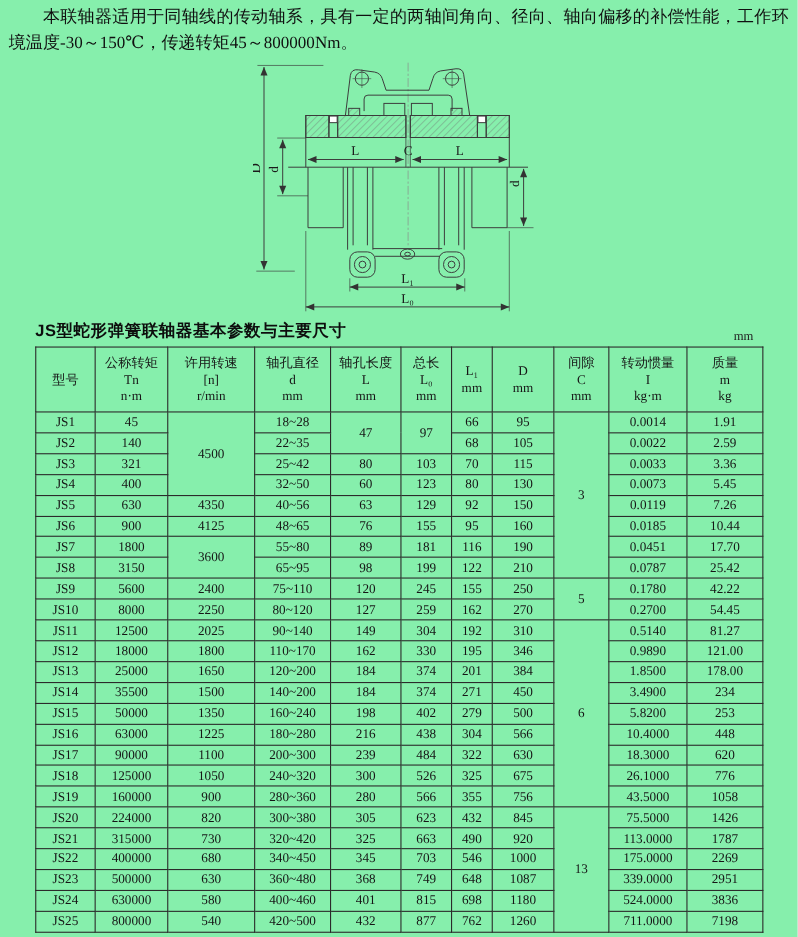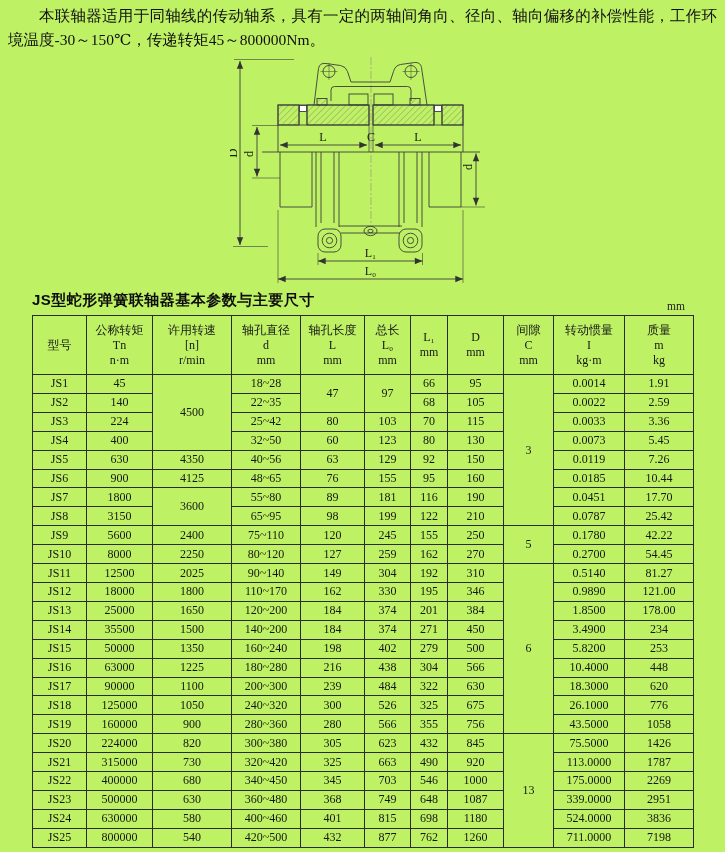--- a/index.html
+++ b/index.html
@@ -1,17 +1,17 @@
 <!DOCTYPE html>
 <html><head>
 <meta charset="utf-8">
 <style>
   html,body{margin:0;padding:0;background:#e8e8e8;}
   .page{
-    position:relative;width:725px;height:852px;background:#bef264;
+    position:relative;width:725px;height:852px;background:#86efac;
     font-family:"Liberation Serif","DejaVu Serif",serif;color:#161616;
     overflow:hidden;margin:0 auto;
   }
   .intro{
     position:absolute;left:8px;top:4px;width:709px;
     font-size:15.5px;line-height:24px;text-indent:2em;text-align:justify;
     color:#101010;margin:0;
   }
   .diagram{position:absolute;left:230px;top:55px;width:260px;height:232px;}
   .diagram svg{display:block;}
@@ -221,21 +221,21 @@
           <td>JS2</td>
           <td>140</td>
           <td>22~35</td>
           <td>68</td>
           <td>105</td>
           <td>0.0022</td>
           <td>2.59</td>
         </tr>
         <tr>
           <td>JS3</td>
-          <td>224</td>
+          <td>321</td>
           <td>25~42</td>
           <td>80</td>
           <td>103</td>
           <td>70</td>
           <td>115</td>
           <td>0.0033</td>
           <td>3.36</td>
         </tr>
         <tr>
           <td>JS4</td>

